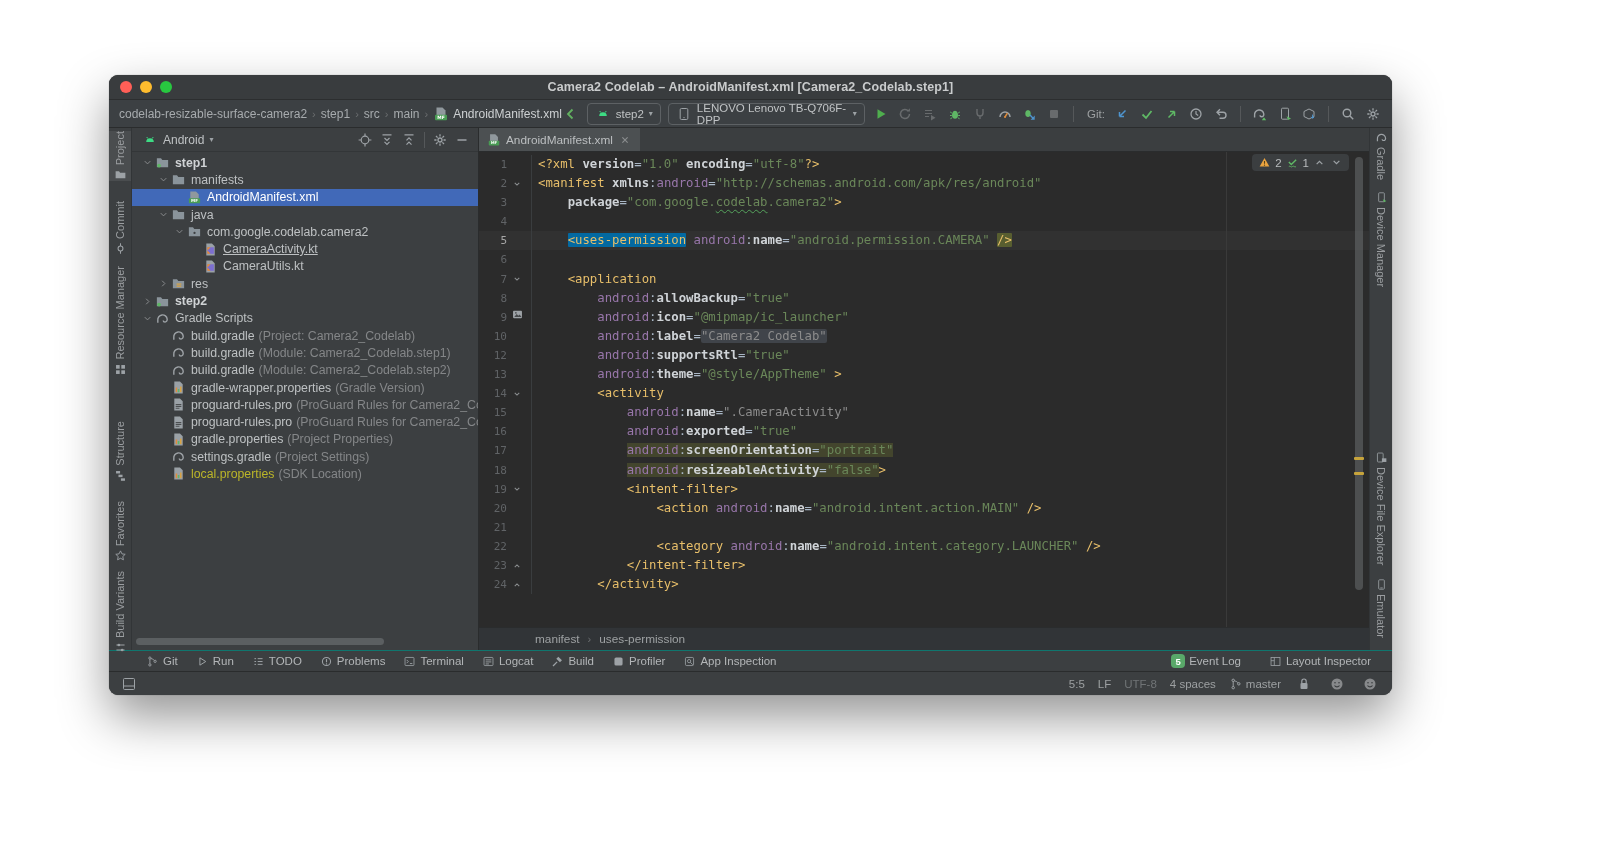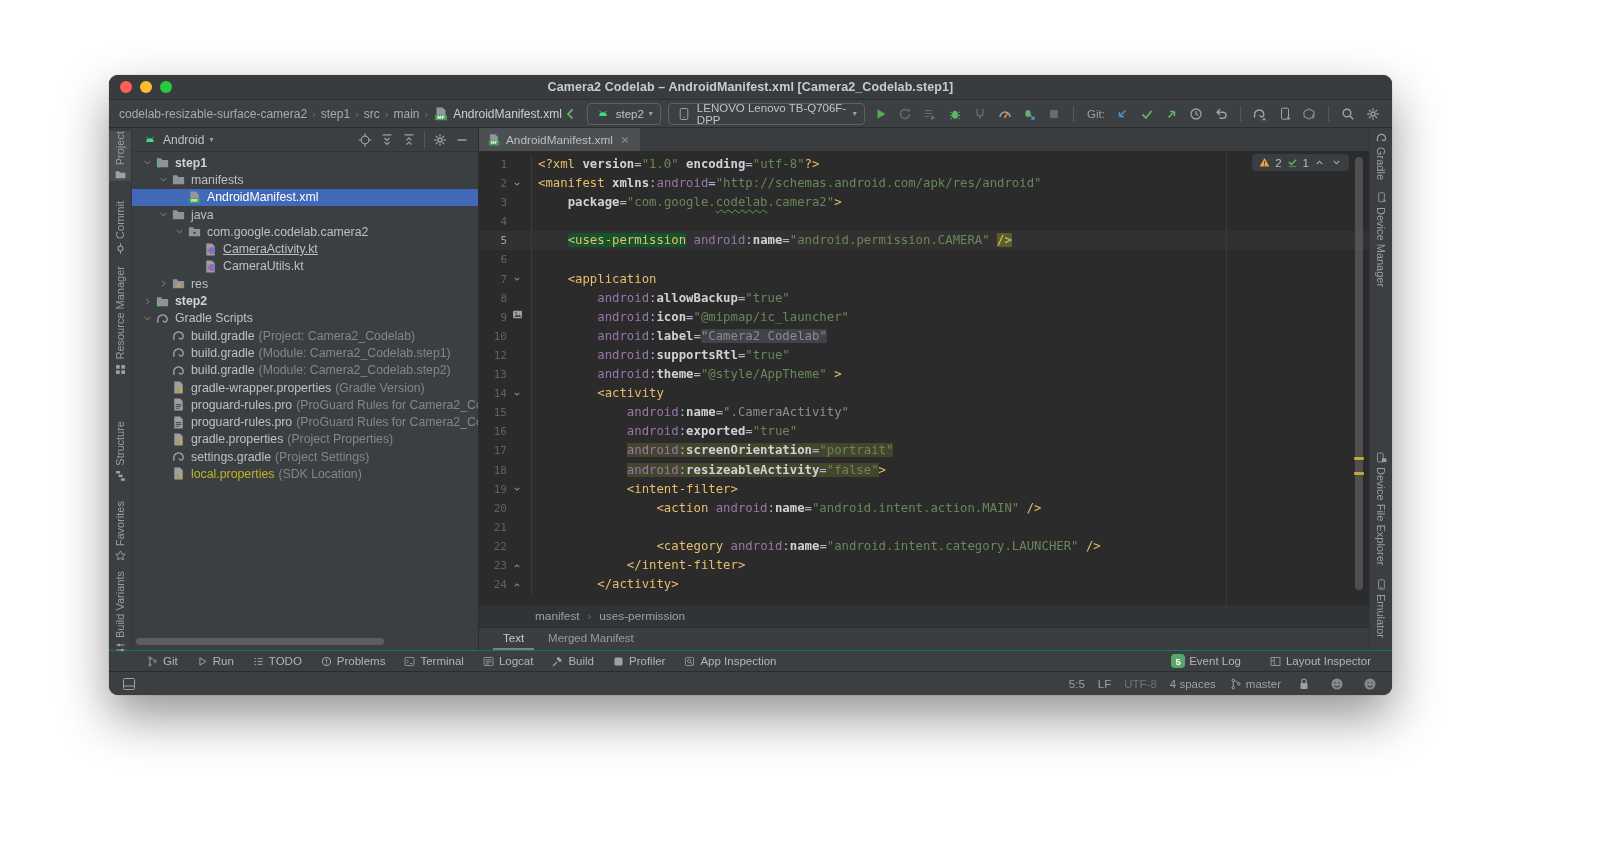--- a/index.html
+++ b/index.html
@@ -76,21 +76,21 @@
   .ln.cur{color:#a7a7a7;}
   .anno{width:20px;display:inline-flex;justify-content:center;align-items:center;}
   .anno svg{width:12px;height:12px;}
   .anno .img svg{width:13px;height:13px;}
   .codetxt{padding-left:6px;}
   .c-p{color:#a9b7c6}.c-t{color:#e8bf6a}.c-n{color:#9876aa}
   .c-a{color:#cfd3d7;font-weight:700}
   .c-s{color:#6a8759}.c-g{color:#8c8c8c}
   .c-s-typo{color:#6a8759;text-decoration:underline;text-decoration-style:wavy;
             text-decoration-color:#55a35c;text-decoration-thickness:1px;text-underline-offset:3px;}
-  .hl-teal{background:#14532d;border-radius:1px;}
+  .hl-teal{background:#0369a1;border-radius:1px;}
   .hl-olb{background:#585e30;border-radius:1px;}
   .hl-ol{background:#43452d;}
   .hl-warn{background:#40444a;border-radius:2px;}
   .colguide{position:absolute;top:0;bottom:0;width:1px;background:#3a3a3a;}
   .vscroll{position:absolute;width:8px;border-radius:4px;background:rgba(120,124,126,.45);}
   .stripe-mark{position:absolute;width:10px;height:3px;background:#c7a43c;border-radius:1px;}
   .inspect{position:absolute;top:2px;right:20px;display:flex;align-items:center;gap:4px;
            background:#3b3e40;border-radius:4px;padding:2px 6px;color:#b9bcbe;font-size:11.5px;}
   .inspect .ico svg{width:13px;height:13px;}
   .xcrumbs{height:22px;flex:none;background:#313437;border-top:1px solid #2a2c2d;
@@ -713,24 +713,20 @@
         </div>
         <div class="vscroll" style="right:6px;top:5px;height:433px"></div>
         <div class="stripe-mark" style="right:5px;top:305px"></div>
         <div class="stripe-mark" style="right:5px;top:320px"></div>
       </div>
       <div class="xcrumbs" id="xcrumbs">
           <span>manifest</span>
           <span class="csep">›</span>
           <span>uses-permission</span>
         </div>
-      <div class="btabs" id="btabs">
-          <span class="btab active">Text</span>
-          <span class="btab">Merged Manifest</span>
-        </div>
     </div>
 
     <div class="stripe right" id="rstripe">
         <div class="sbtn" style="top: 3px;">
           <span class="ico">
             <svg viewBox="0 0 16 16">
               <path d="M3 12.5v-2.7A5 5 0 0 1 13 8.6c.2 1.7-.9 3.1-2.3 3.1-1.1 0-1.9-.8-1.9-1.7" fill="none" stroke="#9da2a6" stroke-width="1.5"></path>
             </svg>
           </span>
           <span class="vlabel-r">Gradle</span>

